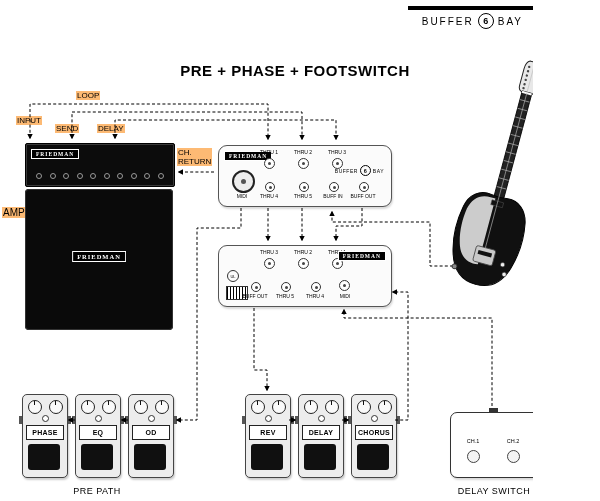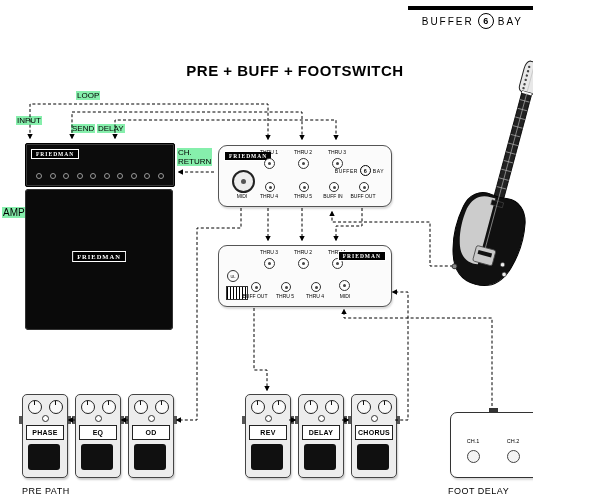--- a/index.html
+++ b/index.html
@@ -9,29 +9,29 @@
   
   .topbar{position:absolute;right:0;top:6px;width:125px;height:4px;background:#000}
   .brandlogo{position:absolute;right:10px;top:13px;display:flex;align-items:center;gap:4px;
              font-size:10px;letter-spacing:2px}
   .logo-circle{width:14px;height:14px;border:1.5px solid #000;border-radius:50%;
                display:flex;align-items:center;justify-content:center;font-size:9px;font-weight:bold;letter-spacing:0}
 
   #title{position:absolute;left:140px;top:62px;width:310px;text-align:center;
          font-size:15px;font-weight:bold;letter-spacing:.5px}
 
-  .lbl{position:absolute;font-size:8px;background:#86efac;padding:0 1px;white-space:nowrap}
+  .lbl{position:absolute;font-size:8px;background:#fdba74;padding:0 1px;white-space:nowrap}
   #lbl-loop{left:76px;top:91px}
   #lbl-input{left:16px;top:116px}
-  #lbl-send{left:71px;top:124px}
+  #lbl-send{left:55px;top:124px}
   #lbl-return{left:97px;top:124px}
   #lbl-amp{left:2px;top:207px;font-size:10px}
   #lbl-chs{left:177px;top:148px;line-height:9px}
 
-  .cap{position:absolute;top:486px;font-size:9px;text-align:left;letter-spacing:.5px}
+  .cap{position:absolute;top:486px;font-size:9px;text-align:center;letter-spacing:.5px}
   #cap-pre{left:22px;width:150px}
   #cap-post{left:245px;width:150px}
   #cap-foot{left:448px;width:92px}
 
   
   .badge{position:absolute;background:#000;color:#fff;font-family:"Liberation Serif",serif;
          font-size:5.5px;font-weight:bold;letter-spacing:1px;padding:2px 5px;
          box-shadow:inset 0 0 0 1px #fff;white-space:nowrap}
 
   
@@ -96,21 +96,21 @@
 
 <div class="canvas">
 
   <div class="topbar"></div>
   <div class="brandlogo">
     <span>BUFFER</span>
     <span class="logo-circle">6</span>
     <span>BAY</span>
   </div>
 
-  <div id="title">PRE + BUFF + FOOTSWITCH</div>
+  <div id="title">PRE + PHASE + FOOTSWITCH</div>
 
   <span class="lbl" id="lbl-loop">LOOP</span>
   <span class="lbl" id="lbl-input">INPUT</span>
   <span class="lbl" id="lbl-send">SEND</span>
   <span class="lbl" id="lbl-return">DELAY</span>
   <span class="lbl" id="lbl-amp">AMP</span>
   <span class="lbl" id="lbl-chs">
     <span>CH.</span><br>
     <span>RETURN</span>
   </span>
@@ -238,21 +238,21 @@
 
   <div id="fs">
     <span class="fj"></span>
     <span class="fslbl l1">CH.1</span>
     <span class="fslbl l2">CH.2</span>
     <span class="fsbtn b1"></span>
     <span class="fsbtn b2"></span>
   </div>
 
   <div class="cap" id="cap-pre">PRE PATH</div>
-  <div class="cap" id="cap-foot">FOOT DELAY</div>
+  <div class="cap" id="cap-foot">DELAY SWITCH</div>
 
   <svg class="overlay" width="600" height="501" viewBox="0 0 600 501">
     <defs>
       <marker id="arr" viewBox="0 0 8 8" refX="6" refY="4" markerWidth="5.5" markerHeight="5.5" orient="auto-start-reverse">
         <path d="M0,0 L8,4 L0,8 z" fill="#000"></path>
       </marker>
     </defs>
     <g fill="none" stroke="#000" stroke-width="1" stroke-dasharray="3 2.2">
       <path d="M 30 138 V 104 H 268 V 139" marker-start="url(#arr)" marker-end="url(#arr)"></path>
       <path d="M 72 138 V 112 H 302 V 139" marker-start="url(#arr)" marker-end="url(#arr)"></path>

